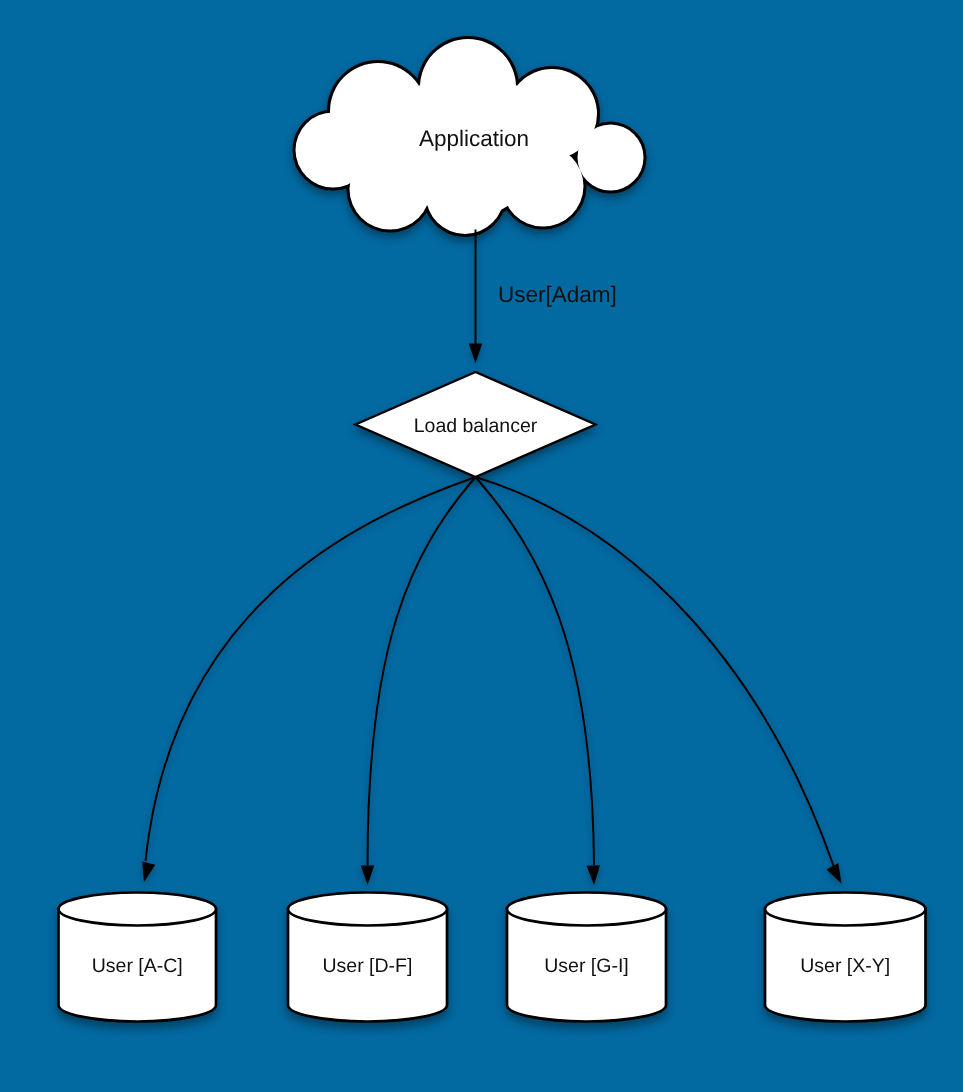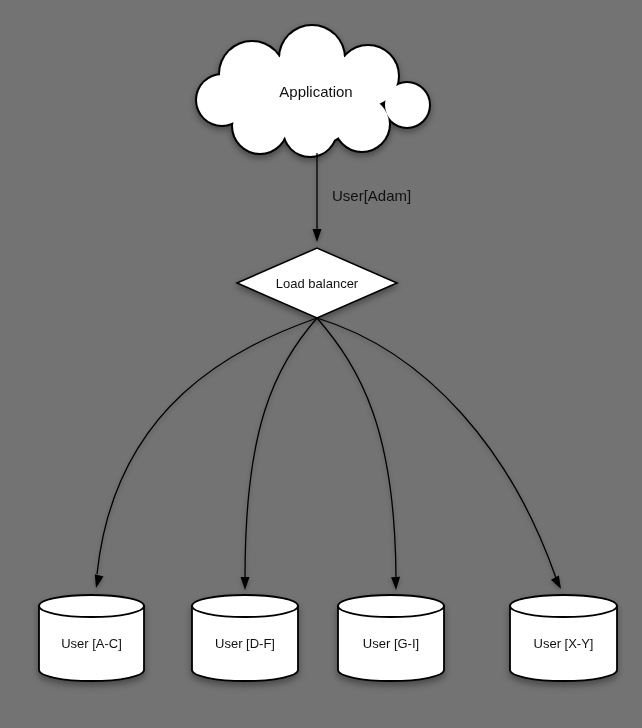--- a/index.html
+++ b/index.html
@@ -8,21 +8,21 @@
     background: #ffffff;
     width: 642px;
     height: 728px;
     overflow: hidden;
     font-family: "Liberation Sans", sans-serif;
   }
   .canvas {
     position: relative;
     width: 642px;
     height: 728px;
-    background: #737373;
+    background: #0369a1;
   }
   svg { display: block; }
   .shape-shadow   { filter: drop-shadow(0px 3px 3px rgba(0,0,0,0.38)); }
   .cyl-shadow     { filter: drop-shadow(0px 4px 3px rgba(0,0,0,0.35)); }
   .edge-shadow    { filter: drop-shadow(0px 2px 2px rgba(0,0,0,0.28)); }
   .node-label {
     font-family: "Liberation Sans", sans-serif;
     fill: #111111;
   }
   .edge-line {

